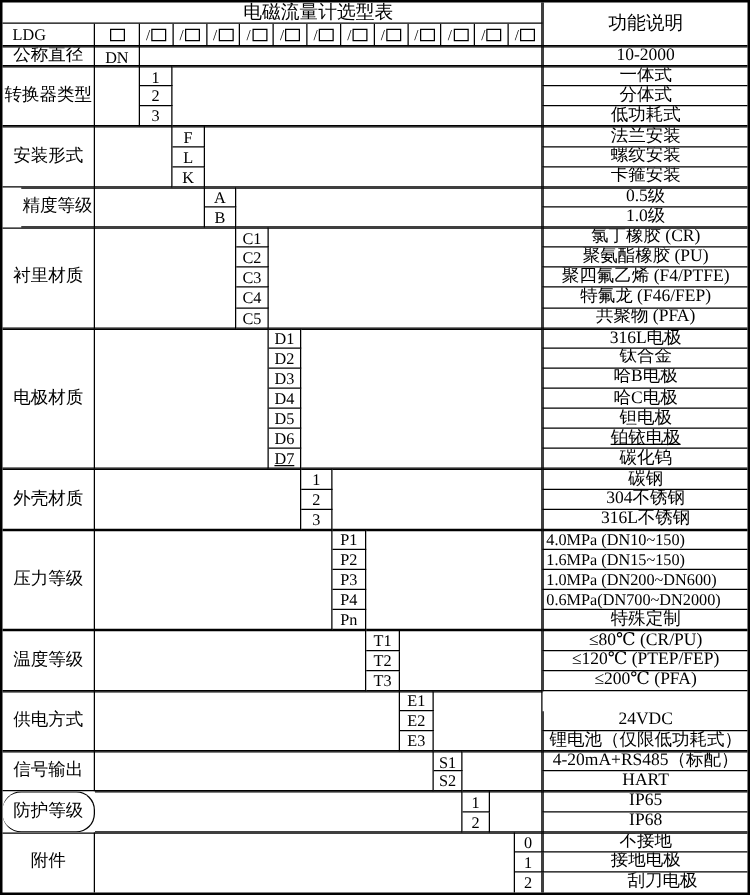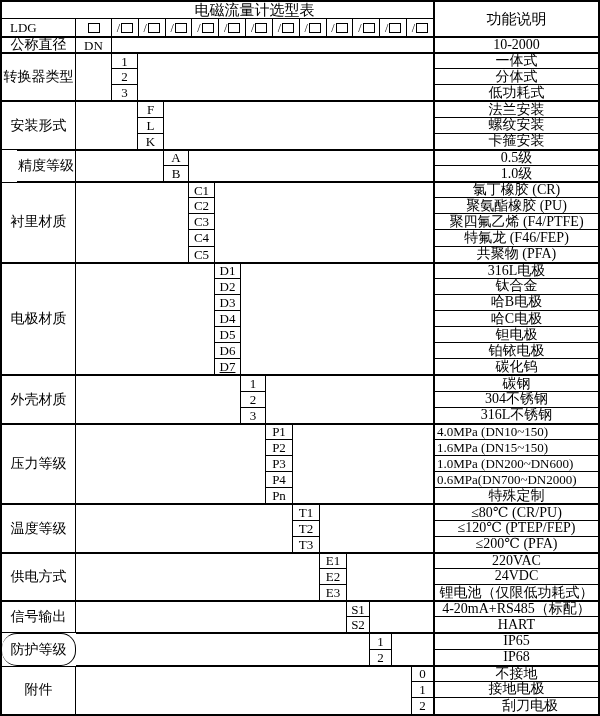--- a/index.html
+++ b/index.html
@@ -156,21 +156,21 @@
     <div class="c desc lastcol sectop" style="grid-area: 17 / 16;">316L电极</div>
     <div class="c code" style="grid-area: 18 / 7;">D2</div>
     <div class="c desc lastcol" style="grid-area: 18 / 16;">钛合金</div>
     <div class="c code" style="grid-area: 19 / 7;">D3</div>
     <div class="c desc lastcol" style="grid-area: 19 / 16;">哈B电极</div>
     <div class="c code" style="grid-area: 20 / 7;">D4</div>
     <div class="c desc lastcol" style="grid-area: 20 / 16;">哈C电极</div>
     <div class="c code" style="grid-area: 21 / 7;">D5</div>
     <div class="c desc lastcol" style="grid-area: 21 / 16;">钽电极</div>
     <div class="c code" style="grid-area: 22 / 7;">D6</div>
-    <div class="c desc lastcol" style="grid-area: 22 / 16;">铂铱电极</div>
+    <div class="c desc lastcol" style="grid-area: 22 / 16; text-decoration: underline;">铂铱电极</div>
     <div class="c code" style="grid-area: 23 / 7; text-decoration: underline;">D7</div>
     <div class="c desc lastcol" style="grid-area: 23 / 16;">碳化钨</div>
     <div class="c cat sectop" style="grid-area: 24 / 1 / 27;">外壳材质</div>
     <div class="c sectop" style="grid-area: 24 / 2 / 27 / 8;"></div>
     <div class="c sectop" style="grid-area: 24 / 9 / 27 / 16;"></div>
     <div class="c code sectop" style="grid-area: 24 / 8;">1</div>
     <div class="c desc lastcol sectop" style="grid-area: 24 / 16;">碳钢</div>
     <div class="c code" style="grid-area: 25 / 8;">2</div>
     <div class="c desc lastcol" style="grid-area: 25 / 16;">304不锈钢</div>
     <div class="c code" style="grid-area: 26 / 8;">3</div>
@@ -194,21 +194,20 @@
     <div class="c code sectop" style="grid-area: 32 / 10;">T1</div>
     <div class="c desc lastcol sectop" style="grid-area: 32 / 16;">≤80℃ (CR/PU)</div>
     <div class="c code" style="grid-area: 33 / 10;">T2</div>
     <div class="c desc lastcol" style="grid-area: 33 / 16;">≤120℃ (PTEP/FEP)</div>
     <div class="c code" style="grid-area: 34 / 10;">T3</div>
     <div class="c desc lastcol" style="grid-area: 34 / 16;">≤200℃ (PFA)</div>
     <div class="c cat sectop" style="grid-area: 35 / 1 / 38;">供电方式</div>
     <div class="c sectop" style="grid-area: 35 / 2 / 38 / 11;"></div>
     <div class="c sectop" style="grid-area: 35 / 12 / 38 / 16;"></div>
     <div class="c code sectop" style="grid-area: 35 / 11;">E1</div>
-    <div class="c desc lastcol sectop" style="grid-area: 35 / 16;">220VAC</div>
     <div class="c code" style="grid-area: 36 / 11;">E2</div>
     <div class="c desc lastcol" style="grid-area: 36 / 16;">24VDC</div>
     <div class="c code" style="grid-area: 37 / 11;">E3</div>
     <div class="c desc lastcol" style="grid-area: 37 / 16;">锂电池（仅限低功耗式）</div>
     <div class="c cat sectop" style="grid-area: 38 / 1 / 40;">信号输出</div>
     <div class="c sectop" style="grid-area: 38 / 2 / 40 / 12;"></div>
     <div class="c sectop" style="grid-area: 38 / 13 / 40 / 16;"></div>
     <div class="c code sectop" style="grid-area: 38 / 12;">S1</div>
     <div class="c desc lastcol sectop" style="grid-area: 38 / 16;">4-20mA+RS485（标配）</div>
     <div class="c code" style="grid-area: 39 / 12;">S2</div>

